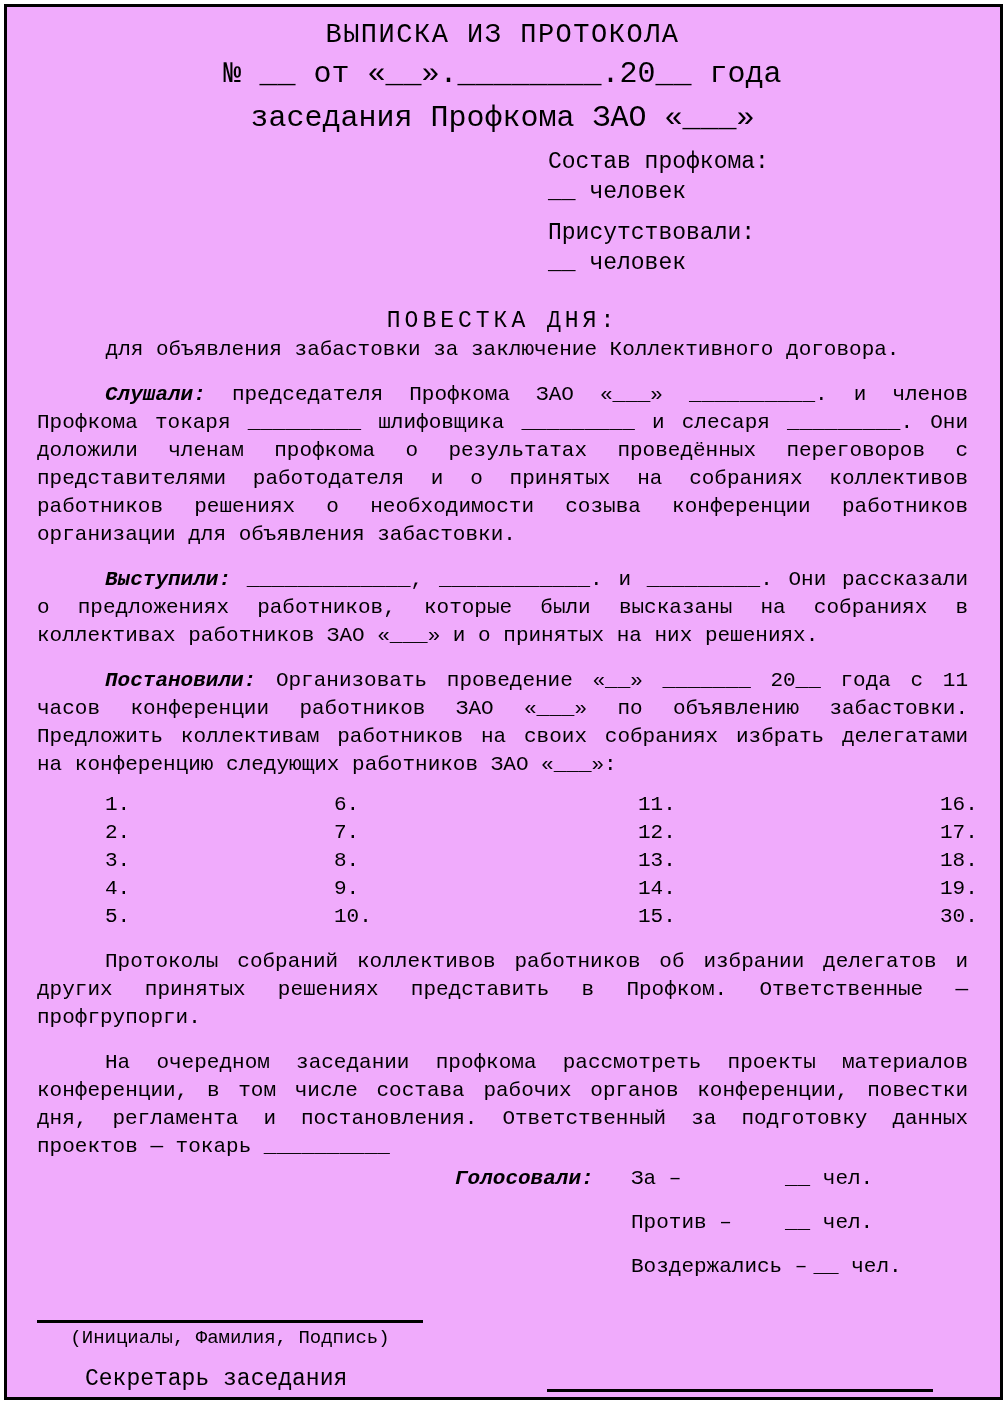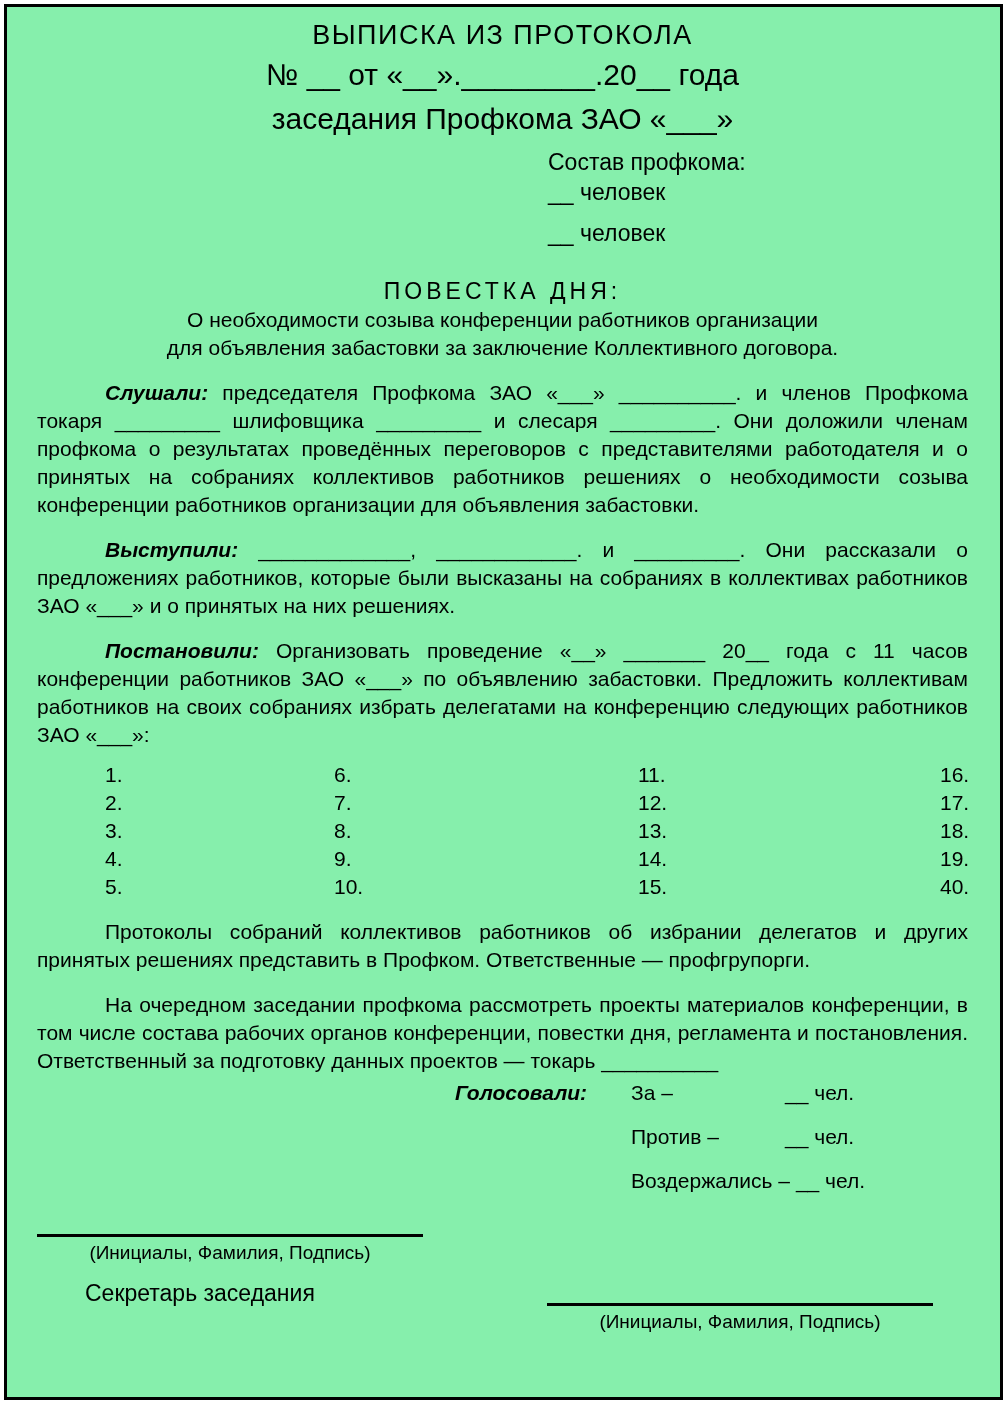--- a/index.html
+++ b/index.html
@@ -4,21 +4,21 @@
 <style>
   html, body { margin:0; padding:0; background:#ffffff; }
   body {
     width:1008px; height:1405px; position:relative;
     font-family:"Liberation Sans", sans-serif; color:#000;
     -webkit-font-smoothing:antialiased;
   }
   .page {
     position:absolute; left:4px; top:4px; right:5px; bottom:5px;
     border:3px solid #000; box-sizing:border-box;
-    padding:12px 32px 4px 30px; overflow:hidden; background:#86efac;
+    padding:12px 32px 4px 30px; overflow:hidden; background:#f0abfc;font-family:Liberation Mono, monospace;
   }
   .title { font-size:27px; text-align:center; letter-spacing:1.5px; line-height:32px; }
   .hline { font-size:30px; text-align:center; line-height:31px; }
   .number-line { margin-top:8px; }
   .meeting-line { margin-top:13px; }
 
   .info { margin:13px 0 0 511px; font-size:23px; }
   .info-row { display:flex; line-height:30px; margin-bottom:11px;flex-direction:column; }
   .info-label { width:295px; }
 
@@ -59,26 +59,26 @@
   <div class="title">ВЫПИСКА ИЗ ПРОТОКОЛА</div>
   <div class="hline number-line">№ __ от «__».________.20__ года</div>
   <div class="hline meeting-line">заседания Профкома ЗАО «___»</div>
 
   <div class="info">
     <div class="info-row">
       <span class="info-label">Состав профкома:</span>
       <span class="info-value">__ человек</span>
     </div>
     <div class="info-row">
+      <span class="info-label">Присутствовали:</span>
       <span class="info-value">__ человек</span>
     </div>
   </div>
 
   <div class="agenda-heading">ПОВЕСТКА ДНЯ:</div>
-  <div class="agenda-line">О необходимости созыва конференции работников организации</div>
   <div class="agenda-line">для объявления забастовки за заключение Коллективного договора.</div>
 
   <p class="para">
     <span class="lead">Слушали:</span>
     <span>председателя Профкома ЗАО «___» __________. и членов Профкома токаря _________ шлифовщика _________ и слесаря _________. Они доложили членам профкома о результатах проведённых переговоров с представителями работодателя и о принятых на собраниях коллективов работников решениях о необходимости созыва конференции работников организации для объявления забастовки.</span>
   </p>
 
   <p class="para">
     <span class="lead">Выступили:</span>
     <span>_____________, ____________. и _________. Они рассказали о предложениях работников, которые были высказаны на собраниях в коллективах работников ЗАО «___» и о принятых на них решениях.</span>
@@ -102,21 +102,21 @@
     <span>8.</span>
     <span>13.</span>
     <span>18.</span>
     <span>4.</span>
     <span>9.</span>
     <span>14.</span>
     <span>19.</span>
     <span>5.</span>
     <span>10.</span>
     <span>15.</span>
-    <span>40.</span>
+    <span>30.</span>
   </div>
 
   <p class="para">
     <span>Протоколы собраний коллективов работников об избрании делегатов и других принятых решениях представить в Профком. Ответственные — профгрупорги.</span>
   </p>
 
   <p class="para">
     <span>На очередном заседании профкома рассмотреть проекты материалов конференции, в том числе состава рабочих органов конференции, повестки дня, регламента и постановления. Ответственный за подготовку данных проектов — токарь __________</span>
   </p>
 

